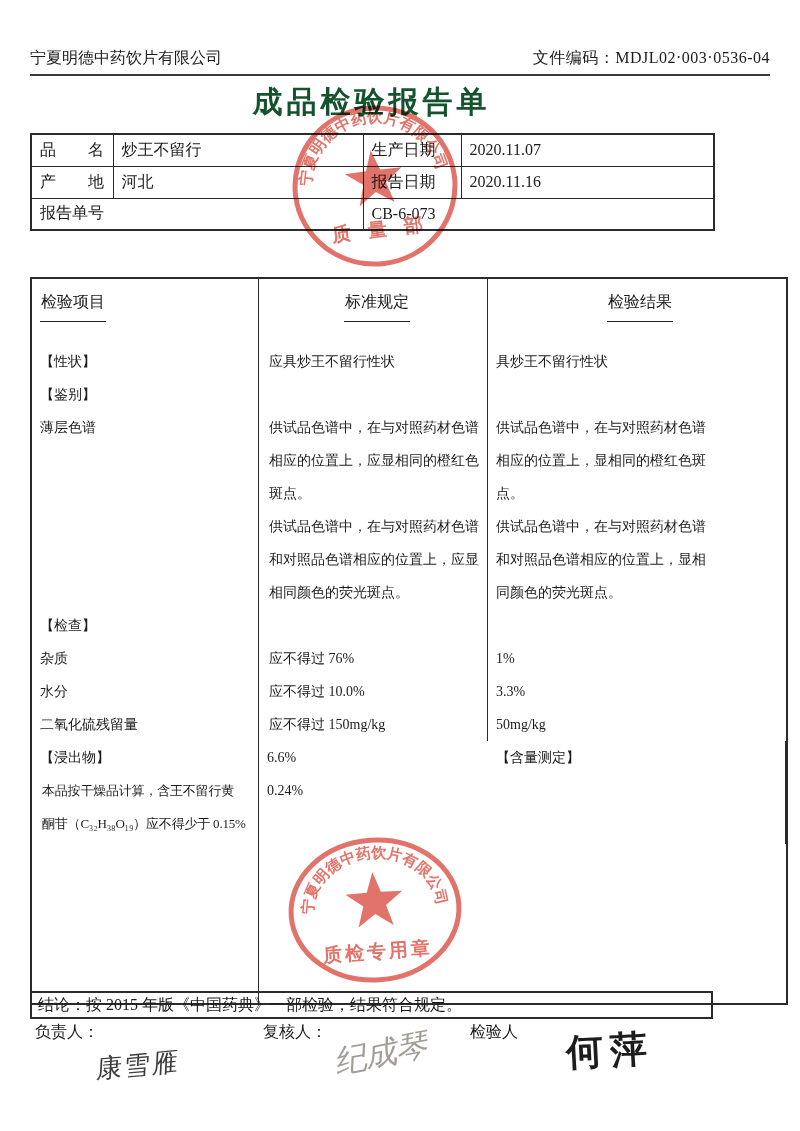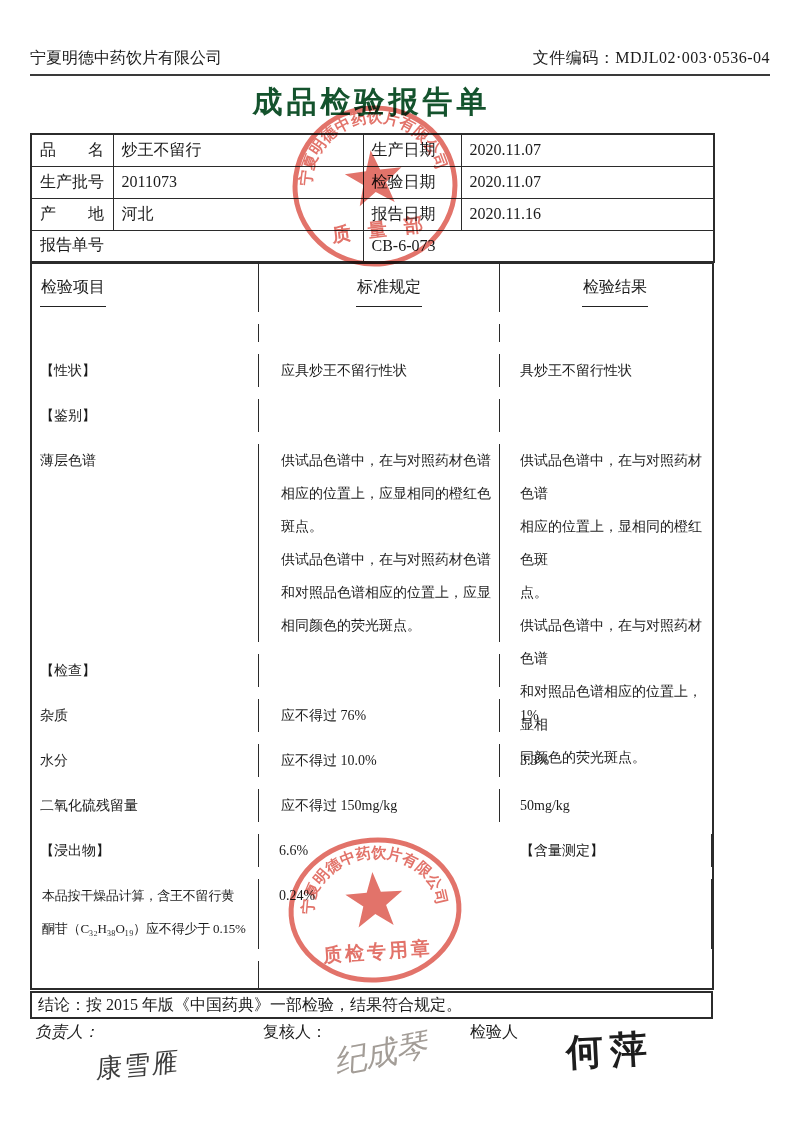--- a/index.html
+++ b/index.html
@@ -24,26 +24,25 @@
   }
   
   table.info {
     position:absolute; left:30px; top:133px; width:683px;
     border-collapse:collapse; table-layout:fixed; font-size:16px;
   }
   table.info { border:2px solid #2b2b2b; }
   table.info td { border:1.5px solid #2b2b2b; height:32px; padding:0 0 0 8px; white-space:pre; }
   
   .mt {
-    position:absolute; left:30px; top:262px; width:684px; height:728px;
+    position:absolute; left:30px; top:277px; width:758px; height:728px;
     border:2px solid #2b2b2b; background:transparent;
     display:grid; font-size:14px;
     grid-template-columns:227px 229px 1fr;
     grid-template-rows:48px 18px 33px 33px 198px 33px 33px 33px 33px 33px 70px 1fr;
-    gap:12px;
   }
   .mt > div { line-height:33px; white-space:pre-wrap; overflow:visible; }
   .mt > .b { border-right:1.5px solid #2b2b2b; }
   .mt > .c1 { padding-left:8px; }
   .mt > .c2 { padding:0 2px 0 10px; }
   .mt > .c3 { padding:0 2px 0 8px; }
   .mt > .hd { display:flex; align-items:center; font-size:16px; }
   .mt > .hd.cen { justify-content:center; }
   .mt > .hd span { border-bottom:1px solid #222; padding:0 1px 3px; }
   .mt > .fomula { font-size:13px; letter-spacing:-0.2px; white-space:pre; }
@@ -90,26 +89,20 @@
         <col style="width:253px">
       </colgroup>
     <tbody>
         <tr>
       <td>品　　名</td>
       <td>炒王不留行</td>
       <td>生产日期</td>
       <td>2020.11.07</td>
     </tr>
     <tr>
-      <td>生产批号</td>
-      <td>2011073</td>
-      <td>检验日期</td>
-      <td>2020.11.07</td>
-    </tr>
-    <tr>
       <td>产　　地</td>
       <td>河北</td>
       <td>报告日期</td>
       <td>2020.11.16</td>
     </tr>
     <tr>
       <td colspan="2">报告单号</td>
       <td colspan="2">CB-6-073</td>
     </tr>
   </tbody>
@@ -171,21 +164,21 @@
 酮苷（C₃₂H₃₈O₁₉）应不得少于 0.15%</div>
     <div class="c3">0.24%</div>
 
     <div class="b c1"></div>
     <div class="b c2"></div>
     <div class="c3"></div>
   </div>
 
   <div class="concl">结论：按 2015 年版《中国药典》一部检验，结果符合规定。</div>
 
-  <span class="sig-label" style="left:35px; top:1022px;font-style:italic;">负责人：</span>
+  <span class="sig-label" style="left:35px; top:1022px;">负责人：</span>
   <span class="sig-label" style="left:263px; top:1022px;">复核人：</span>
   <span class="sig-label" style="left:470px; top:1022px;">检验人</span>
   <span class="sig resp">康雪雁</span>
   <span class="sig rev">纪成琴</span>
   <span class="sig insp">何萍</span>
 
   <svg class="stamp top" width="176" height="172" viewBox="0 0 176 172">
     <ellipse cx="88" cy="86" rx="80" ry="78" fill="none" stroke="#dc5449" stroke-width="5"></ellipse>
     <path id="arcTop" d="M 30.0,113.0 A 64,64 0 1 1 146.0,113.0" fill="none"></path>
     <text font-family="Liberation Sans, DejaVu Sans, sans-serif" font-size="15.5" fill="#dc5449" font-weight="700">

